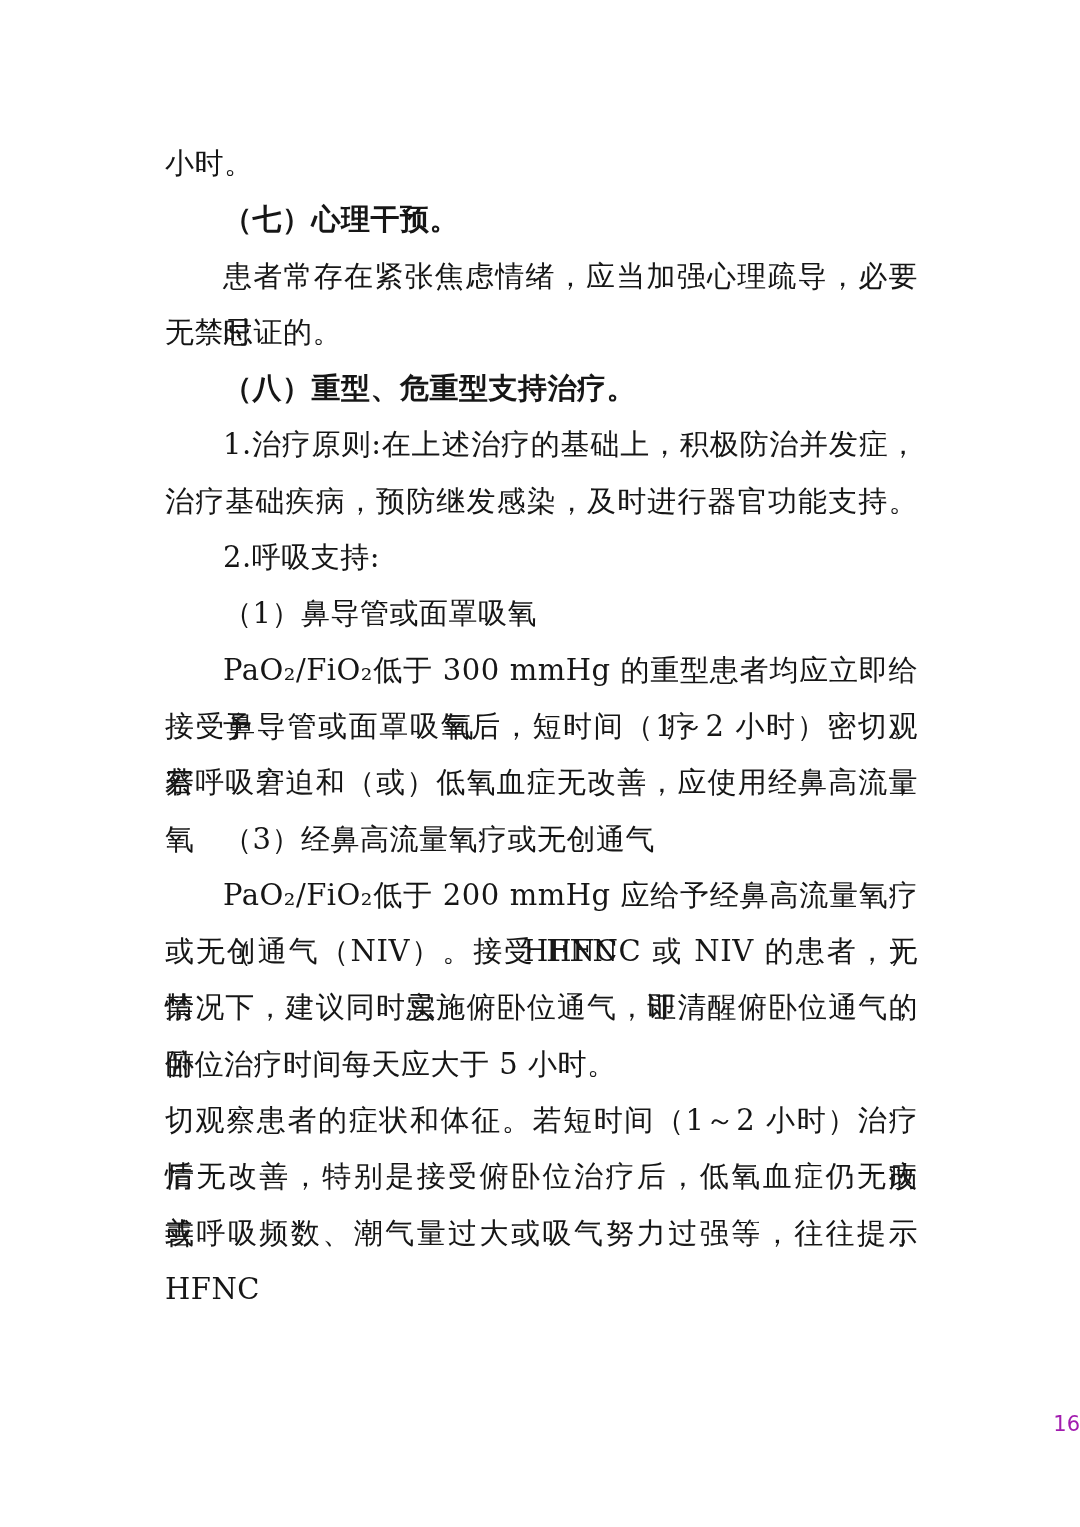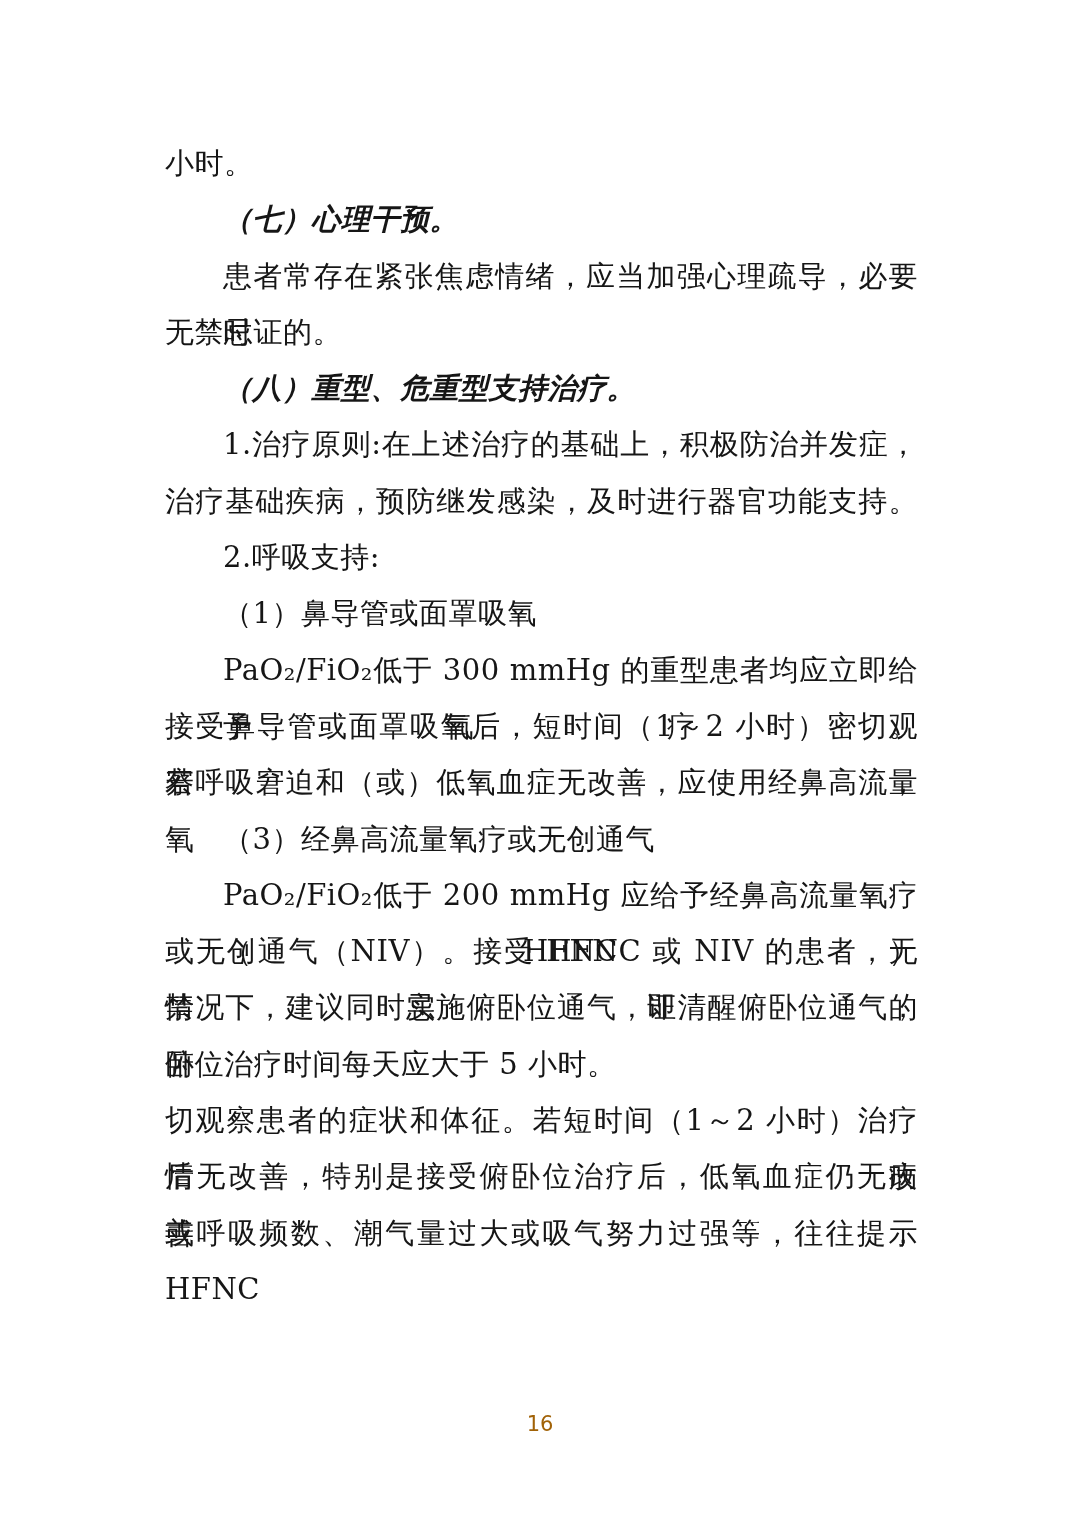--- a/index.html
+++ b/index.html
@@ -35,31 +35,30 @@
     text-align: justify;
     text-align-last: justify;
   }
   
   .line.indent {
     padding-left: 58px;
   }
   
   .line.head {
     font-weight: bold;
-    font-style: italic;
   }
   .page-number {
     position: absolute;
     left: 0;
     top: 1412px;
     width: 100%;
-    text-align: center;
+    text-align: right;
     font-family: "DejaVu Sans", "Liberation Sans", sans-serif;
     font-size: 21px;
-    color: #a16207;
+    color: #a21caf;
   }
 </style>
 </head>
 <body>
 
 <div class="page">
 
   <div class="text-block">
     <div class="line">小时。</div>
     <div class="line indent head">（七）心理干预。</div>

